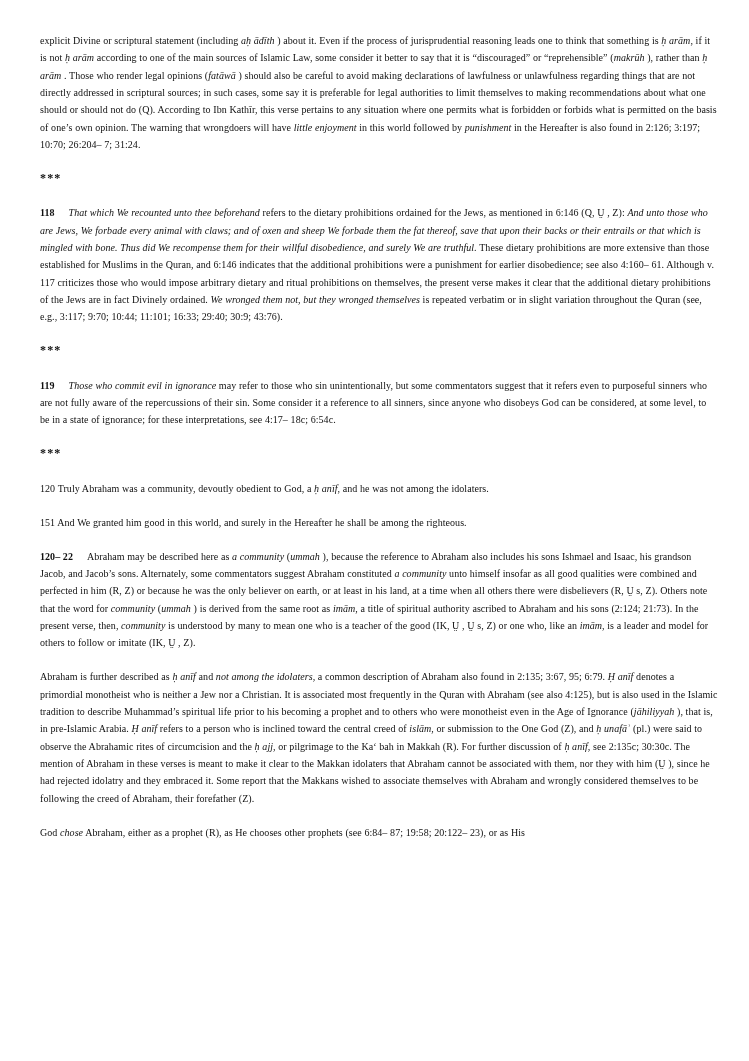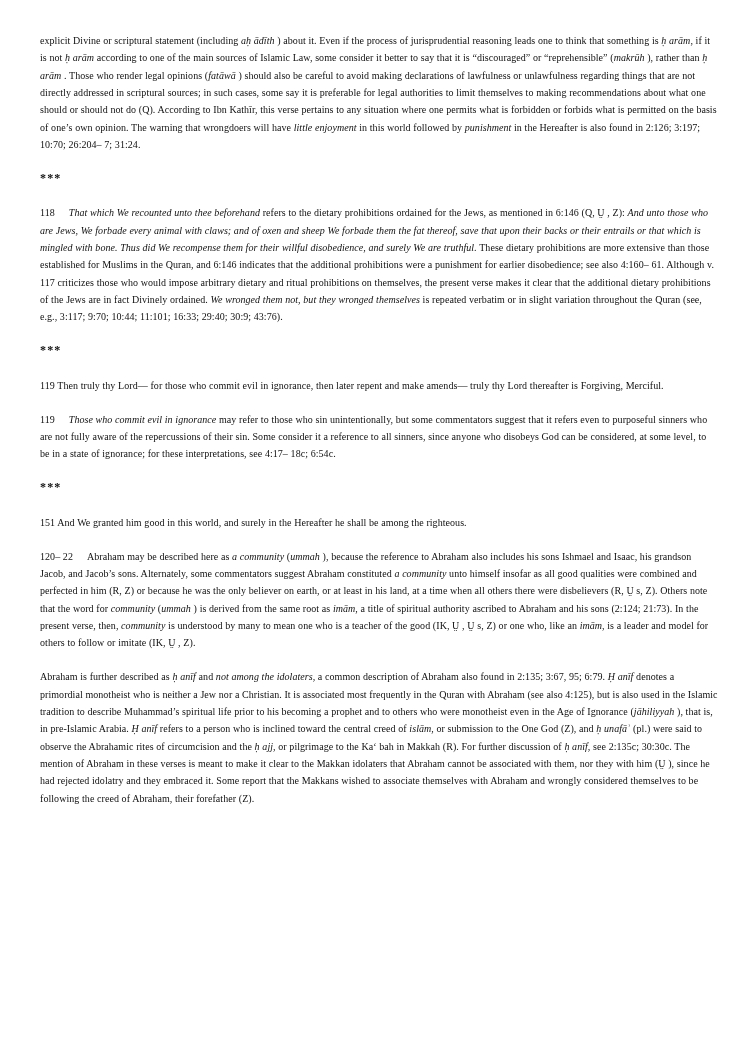--- a/index.html
+++ b/index.html
@@ -37,39 +37,40 @@
     font-size: 12.1px;
     line-height: 17.35px;
     letter-spacing: 0.09em;
     margin: 0 0 17px 0;
     font-weight: 600;
   }
   .verse {
     margin-bottom: 16.6px;
   }
   .comment-num {
-    font-weight: normal;
+    font-weight: bold;
   }
   .gap-after-num {
     display: inline-block;
     width: 14px;
   }
   i, em {
     font-style: italic;
   }
 </style>
 </head>
 <body>
 
 <div class="page">
   <div id="content">
       <div class="block para"><span>explicit Divine or scriptural statement (including </span><i>aḥ ādīth</i><span> ) about it. Even if the process of jurisprudential reasoning leads one to think that something is </span><i>ḥ arām</i><span>, if it is not </span><i>ḥ arām</i><span> according to one of the main sources of Islamic Law, some consider it better to say that it is “discouraged” or “reprehensible” (</span><i>makrūh</i><span> ), rather than </span><i>ḥ arām</i><span> . Those who render legal opinions (</span><i>fatāwā</i><span> ) should also be careful to avoid making declarations of lawfulness or unlawfulness regarding things that are not directly addressed in scriptural sources; in such cases, some say it is preferable for legal authorities to limit themselves to making recommendations about what one should or should not do (Q). According to Ibn Kathīr, this verse pertains to any situation where one permits what is forbidden or forbids what is permitted on the basis of one’s own opinion. The warning that wrongdoers will have </span><i>little enjoyment</i><span> in this world followed by </span><i>punishment</i><span> in the Hereafter is also found in 2:126; 3:197; 10:70; 26:204– 7; 31:24.</span></div>
       <div class="block divider"><span>***</span></div>
       <div class="block para"><span class="comment-num">118</span><span class="gap-after-num"></span><i>That which We recounted unto thee beforehand</i><span> refers to the dietary prohibitions ordained for the Jews, as mentioned in 6:146 (Q, Ṳ , Z): </span><i>And unto those who are Jews, We forbade every animal with claws; and of oxen and sheep We forbade them the fat thereof, save that upon their backs or their entrails or that which is mingled with bone. Thus did We recompense them for their willful disobedience, and surely We are truthful.</i><span> These dietary prohibitions are more extensive than those established for Muslims in the Quran, and 6:146 indicates that the additional prohibitions were a punishment for earlier disobedience; see also 4:160– 61. Although v. 117 criticizes those who would impose arbitrary dietary and ritual prohibitions on themselves, the present verse makes it clear that the additional dietary prohibitions of the Jews are in fact Divinely ordained. </span><i>We wronged them not, but they wronged themselves</i><span> is repeated verbatim or in slight variation throughout the Quran (see, e.g., 3:117; 9:70; 10:44; 11:101; 16:33; 29:40; 30:9; 43:76).</span></div>
       <div class="block divider"><span>***</span></div>
-      <div class="block verse"><span>119 Then truly thy Lord— for those who commit evil in ignorance, then later repent and make amends— truly thy Lord thereafter is Forgiving, Merciful.</span></div>
       <div class="block para"><span class="comment-num">119</span><span class="gap-after-num"></span><i>Those who commit evil in ignorance</i><span> may refer to those who sin unintentionally, but some commentators suggest that it refers even to purposeful sinners who are not fully aware of the repercussions of their sin. Some consider it a reference to all sinners, since anyone who disobeys God can be considered, at some level, to be in a state of ignorance; for these interpretations, see 4:17– 18c; 6:54c.</span></div>
       <div class="block divider"><span>***</span></div>
+      <div class="block verse"><span>120 Truly Abraham was a community, devoutly obedient to God, a </span><i>ḥ anīf</i><span>, and he was not among the idolaters.</span></div>
       <div class="block verse"><span>151 And We granted him good in this world, and surely in the Hereafter he shall be among the righteous.</span></div>
       <div class="block para"><span class="comment-num">120– 22</span><span class="gap-after-num"></span><span>Abraham may be described here as </span><i>a community</i><span> (</span><i>ummah</i><span> ), because the reference to Abraham also includes his sons Ishmael and Isaac, his grandson Jacob, and Jacob’s sons. Alternately, some commentators suggest Abraham constituted </span><i>a community</i><span> unto himself insofar as all good qualities were combined and perfected in him (R, Z) or because he was the only believer on earth, or at least in his land, at a time when all others there were disbelievers (R, Ṳ s, Z). Others note that the word for </span><i>community</i><span> (</span><i>ummah</i><span> ) is derived from the same root as </span><i>imām</i><span>, a title of spiritual authority ascribed to Abraham and his sons (2:124; 21:73). In the present verse, then, </span><i>community</i><span> is understood by many to mean one who is a teacher of the good (IK, Ṳ , Ṳ s, Z) or one who, like an </span><i>imām</i><span>, is a leader and model for others to follow or imitate (IK, Ṳ , Z).</span></div>
       <div class="block para"><span>Abraham is further described as </span><i>ḥ anīf</i><span> and </span><i>not among the idolaters,</i><span> a common description of Abraham also found in 2:135; 3:67, 95; 6:79. </span><i>Ḥ anīf</i><span> denotes a primordial monotheist who is neither a Jew nor a Christian. It is associated most frequently in the Quran with Abraham (see also 4:125), but is also used in the Islamic tradition to describe Muhammad’s spiritual life prior to his becoming a prophet and to others who were monotheist even in the Age of Ignorance (</span><i>jāhiliyyah</i><span> ), that is, in pre-Islamic Arabia. </span><i>Ḥ anīf</i><span> refers to a person who is inclined toward the central creed of </span><i>islām,</i><span> or submission to the One God (Z), and </span><i>ḥ unafāʾ</i><span> (pl.) were said to observe the Abrahamic rites of circumcision and the </span><i>ḥ ajj,</i><span> or pilgrimage to the Kaʻ bah in Makkah (R). For further discussion of </span><i>ḥ anīf,</i><span> see 2:135c; 30:30c. The mention of Abraham in these verses is meant to make it clear to the Makkan idolaters that Abraham cannot be associated with them, nor they with him (Ṳ ), since he had rejected idolatry and they embraced it. Some report that the Makkans wished to associate themselves with Abraham and wrongly considered themselves to be following the creed of Abraham, their forefather (Z).</span></div>
+      <div class="block para"><span>God </span><i>chose</i><span> Abraham, either as a prophet (R), as He chooses other prophets (see 6:84– 87; 19:58; 20:122– 23), or as His</span></div>
     </div>
 </div>
 
 </body></html>

